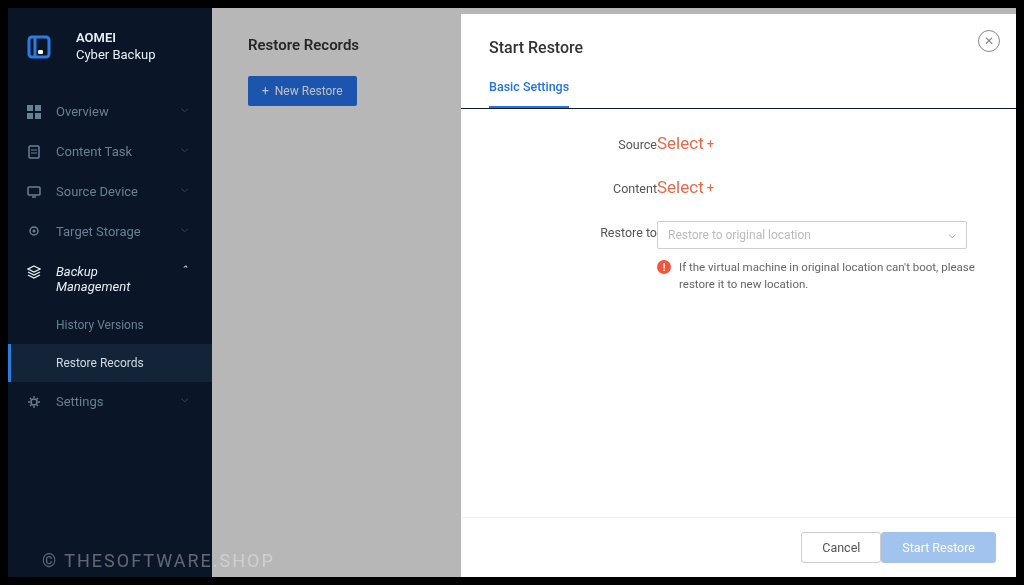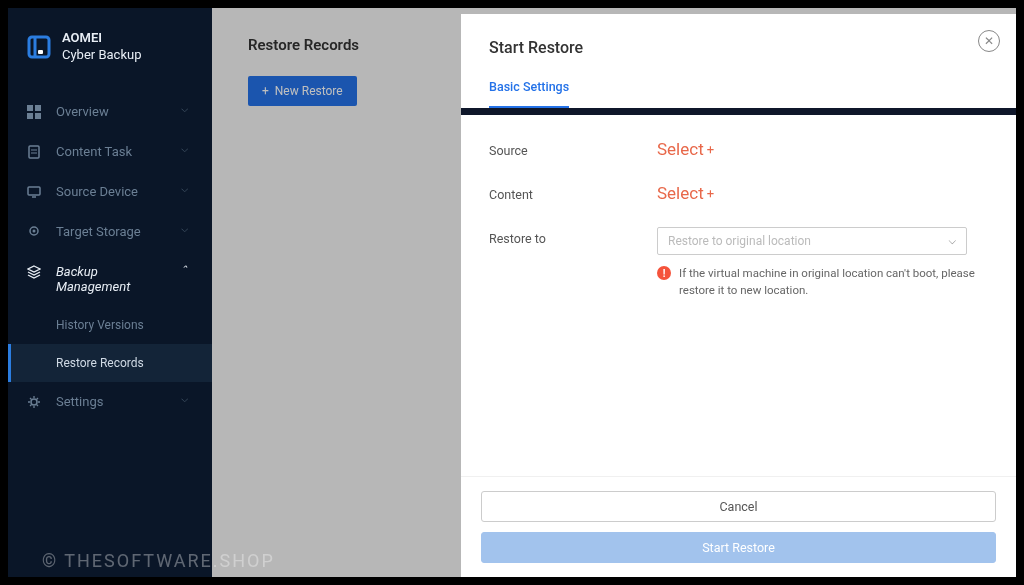--- a/index.html
+++ b/index.html
@@ -29,21 +29,21 @@
       background: #0a1628;
       color: #8a9bb0;
       display: flex;
       flex-direction: column;
       flex-shrink: 0;
     }
     .logo-area {
       padding: 22px 18px 28px 18px;
       display: flex;
       align-items: center;
-      gap: 10px;
+      gap: 24px;
     }
     .logo-icon {
       width: 26px;
       height: 26px;
       flex-shrink: 0;
     }
     .logo-text {
       color: #e8eef5;
       font-size: 13px;
       font-weight: 600;
@@ -163,21 +163,21 @@
       display: flex;
       align-items: center;
       justify-content: center;
       cursor: pointer;
       font-size: 12px;
       color: #888;
       background: #fff;
     }
     .tabs {
       display: flex;
-      border-bottom: 7px solid #0f172a;
+      border-bottom: 1px solid #0f172a;
       padding: 0 28px;
     }
     .tab {
       padding: 0 0 12px 0;
       font-size: 12.5px;
       color: #2472e8;
       font-weight: 500;
       border-bottom: 2.5px solid #2472e8;
       cursor: pointer;
     }
@@ -188,20 +188,21 @@
     .form-row {
       display: flex;
       align-items: flex-start;
       margin-bottom: 24px;
     }
     .form-label {
       width: 168px;
       font-size: 12.5px;
       color: #555;
       padding-top: 4px;
+      text-align: right;
     }
     .form-value {
       flex: 1;
     }
     .select-link {
       color: #e8684a;
       font-size: 17px;
       cursor: pointer;
       display: flex;
       align-items: center;
@@ -250,23 +251,21 @@
     }
     .info-text {
       font-size: 11.5px;
       color: #666;
       line-height: 1.5;
     }
     .modal-footer {
       padding: 14px 20px;
       display: flex;
       justify-content: flex-end;
-      gap: 10px;
       border-top: 1px solid #f0f0f0;
-      flex-direction: column;
     }
     .btn {
       padding: 7px 20px;
       font-size: 12.5px;
       border-radius: 3px;
       cursor: pointer;
     }
     .btn-cancel {
       background: #fff;
       border: 1px solid #ccc;

